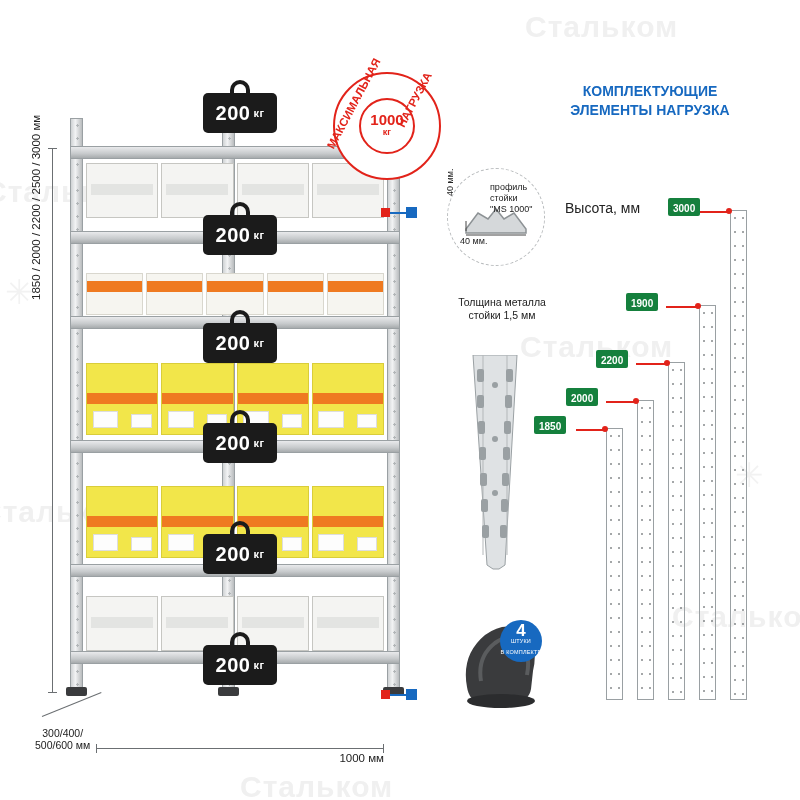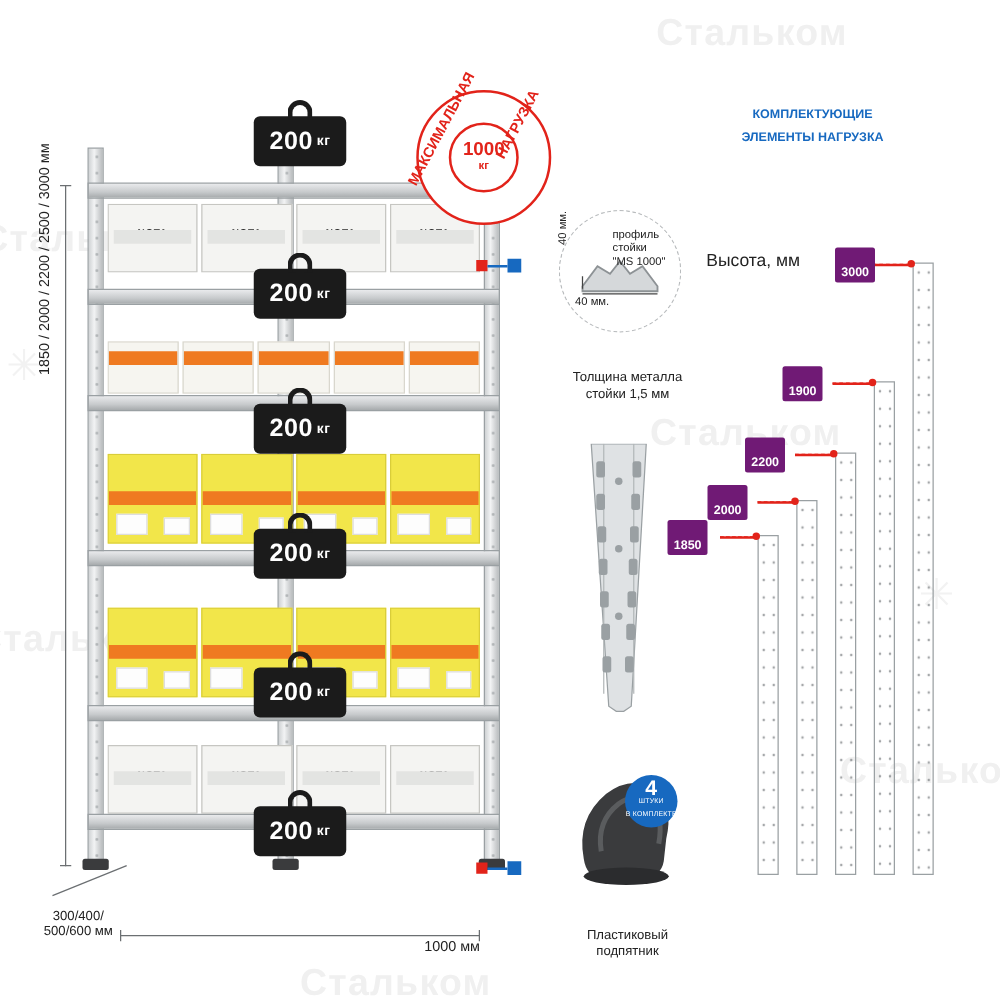--- a/index.html
+++ b/index.html
@@ -44,21 +44,21 @@
     font-weight: bold;
     color: #1769c0;
     white-space: nowrap;
   }
   .right-title {
     position: absolute;
     left: 520px;
     top: 82px;
     width: 260px;
     text-align: center;
-    font-size: 10px;
+    font-size: 14px;
     font-weight: bold;
     color: #1769c0;
     line-height: 19px;
   }
   .stoika-title {
     position: absolute;
     left: 560px;
     top: 158px;
     width: 230px;
     text-align: center;
@@ -477,25 +477,25 @@
     width: 17px;
     background: linear-gradient(to right, #b9bdbf 0%, #eef0f1 35%, #d3d6d8 70%, #a9adaf 100%);
     border: 1px solid #9aa0a3;
     box-sizing: border-box;
     background-image:
       radial-gradient(circle, rgba(90,95,98,.55) 1px, transparent 1.3px);
     background-size: 8px 14px;
   }
   .post-tag {
     position: absolute;
-    background: #701a75;
+    background: #15803d;
     color: #fff;
     font-size: 10px;
     font-weight: bold;
-    padding: 15px 5px 2px 5px;
+    padding: 5px 5px 2px 5px;
     border-radius: 2px;
     white-space: nowrap;
   }
   .tag-leader {
     position: absolute;
     height: 1px;
     background: #e2231a;
     border-top: 1px dashed #e2231a;
   }
   .tag-dot {
@@ -761,24 +761,20 @@
       <path d="M20 72 Q14 40 38 20 Q60 4 78 18 Q92 30 86 56 L84 74 Q82 86 68 88 L34 88 Q22 86 20 72 Z" fill="#3a3b3d"></path>
       <path d="M34 66 Q30 42 48 28 Q62 18 74 28 Q84 38 80 60" fill="none" stroke="#5a5c5e" stroke-width="4"></path>
       <ellipse cx="54" cy="86" rx="34" ry="7" fill="#2b2c2e"></ellipse>
     </svg>
   </div>
   <div class="qty-badge">
     <div class="q">4</div>
     <div class="t">ШТУКИ</div>
     <div class="t">В КОМПЛЕКТЕ</div>
   </div>
-  <div class="foot-caption">
-    <div>Пластиковый</div>
-    <div>подпятник</div>
-  </div>
 
   <div class="height-label">Высота, мм</div>
 
   <div class="posts-area">
 
     <div class="tall-post" style="left:170px; top:20px; height:490px;"></div>
     <div class="tag-dot" style="left:166px; top:18px;"></div>
     <div class="tag-leader" style="left:138px; top:21px; width:30px;"></div>
     <div class="post-tag" style="left:108px; top:8px;">3000</div>
 

